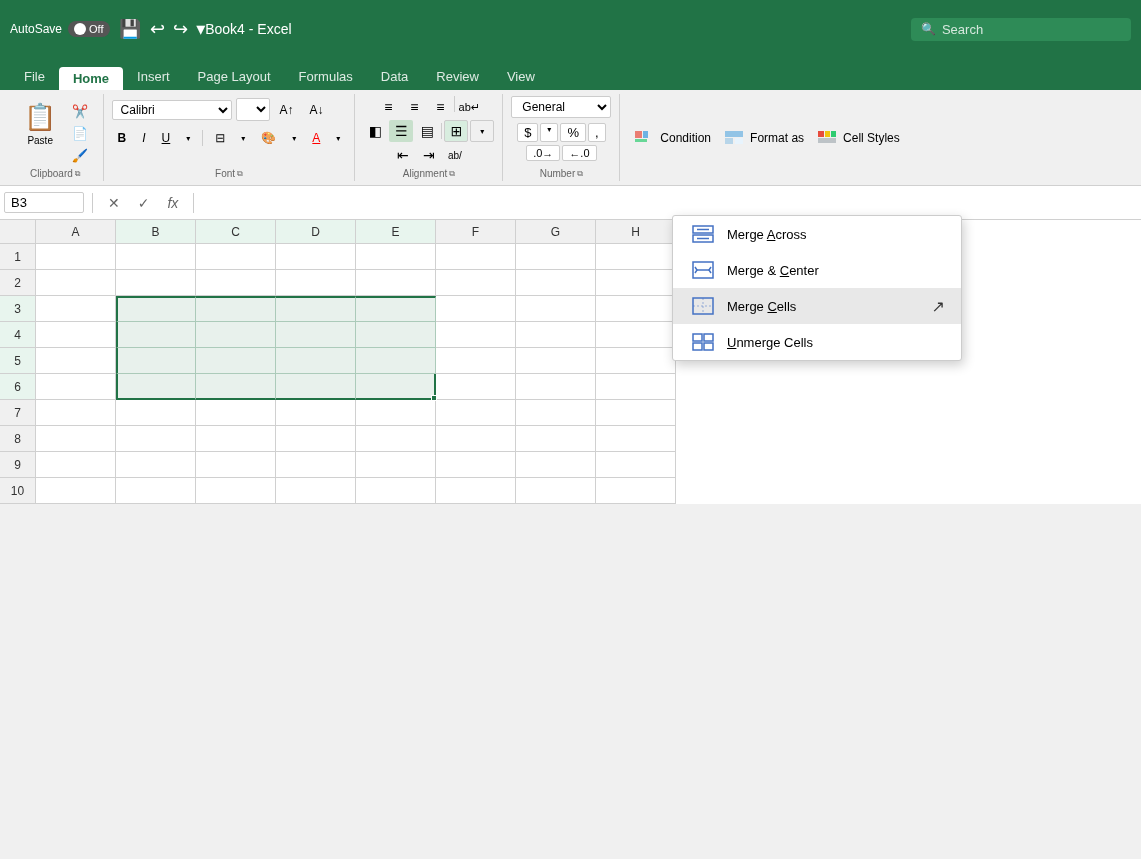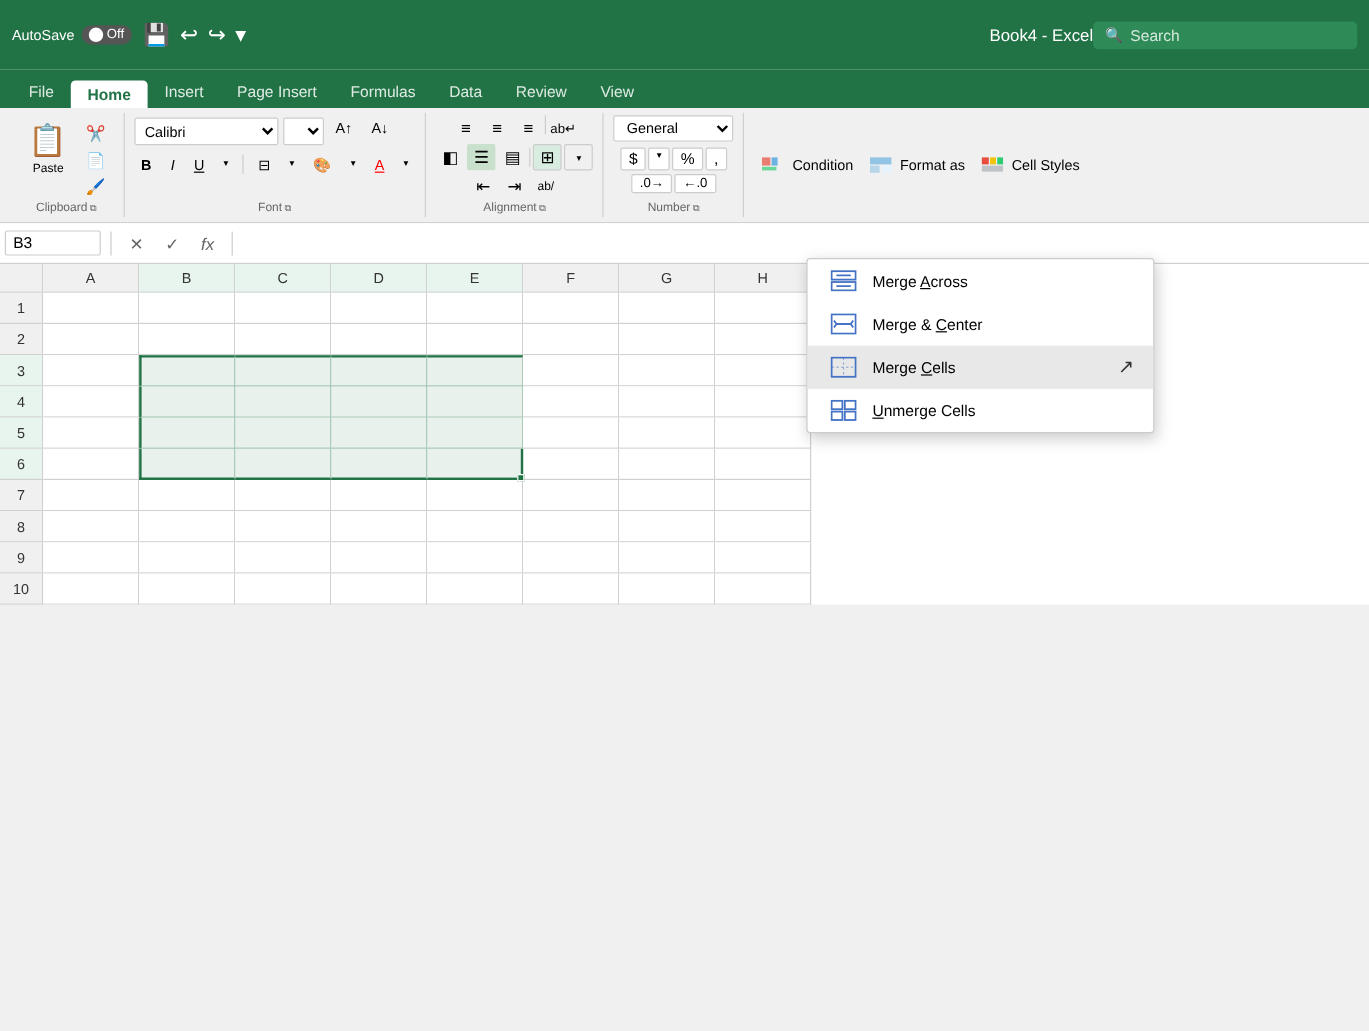--- a/index.html
+++ b/index.html
@@ -17,21 +17,21 @@
     .title-autosave {
       display: flex; align-items: center; gap: 6px; font-size: 12px; color: white; justify-content: space-between;
     }
     .autosave-toggle {
       background: #555; border-radius: 10px; padding: 2px 6px; font-size: 11px;
       display: flex; align-items: center; gap: 3px;
     }
     .toggle-dot { width: 12px; height: 12px; background: white; border-radius: 50%; }
     .title-icons { display: flex; align-items: center; gap: 8px; margin-left: 10px; }
     .title-icon { font-size: 18px; color: white; cursor: pointer; }
-    .title-text { flex: 1; text-align: right; font-size: 14px; font-weight: 500; }
+    .title-text { flex: 1; text-align: left; font-size: 14px; font-weight: 500; }
     .search-box {
       display: flex; align-items: center; background: #2e8b57; border-radius: 4px;
       padding: 4px 10px; gap: 6px; min-width: 220px;
     }
     .search-box input {
       background: transparent; border: none; outline: none; color: white;
       font-size: 13px; width: 160px;
     }
     .search-box input::placeholder { color: rgba(255,255,255,0.8); }
 
@@ -68,21 +68,21 @@
     .ribbon-group:last-child { border-right: none; }
     .ribbon-group-content { display: flex; align-items: center; flex: 1; gap: 4px; }
     .ribbon-group-label {
       font-size: 10px; color: #666; text-align: center; width: 100%;
       display: flex; align-items: center; justify-content: center; gap: 2px;
       margin-top: auto; padding-top: 2px;
     }
     .paste-btn { display: flex; flex-direction: column; align-items: center; gap: 2px; cursor: pointer; padding: 4px 8px; border-radius: 3px; }
 
     
-    .font-row { display: flex; gap: 4px; margin: 2px 0; }
+    .font-row { display: flex; align-items: center; gap: 4px; margin: 2px 0; }
     .font-select {
       border: 1px solid #ccc; border-radius: 2px; padding: 1px 4px;
       font-size: 12px; background: white; cursor: pointer; min-width: 120px;
     }
     .size-select {
       border: 1px solid #ccc; border-radius: 2px; padding: 1px 16px;
       font-size: 15px; background: white; cursor: pointer; width: 34px;
     }
     .fmt-btn {
       padding: 1px 5px; border: 1px solid transparent; border-radius: 2px;
@@ -217,21 +217,21 @@
   <div class="search-box">
     <span>🔍</span>
     <input type="text" placeholder="Search" style="">
   </div>
 </div>
 
 <div class="ribbon-tabs">
   <div class="ribbon-tab">File</div>
   <div class="ribbon-tab active">Home</div>
   <div class="ribbon-tab">Insert</div>
-  <div class="ribbon-tab">Page Insert</div>
+  <div class="ribbon-tab">Page Layout</div>
   <div class="ribbon-tab">Formulas</div>
   <div class="ribbon-tab">Data</div>
   <div class="ribbon-tab">Review</div>
   <div class="ribbon-tab">View</div>
 </div>
 
 <div class="ribbon">
 
   <div class="ribbon-group" style="flex-direction:column;">
     <div class="ribbon-group-content">

